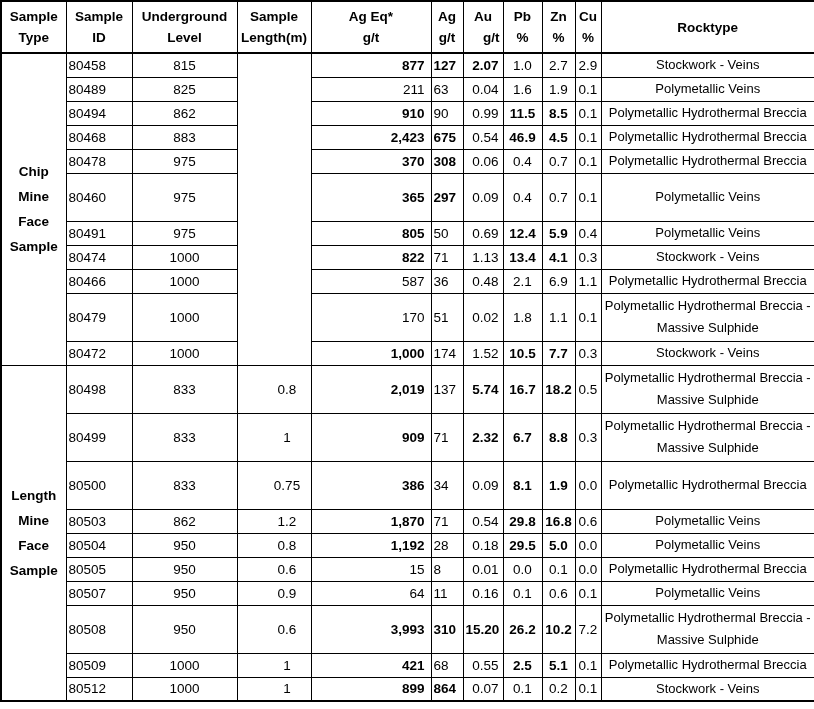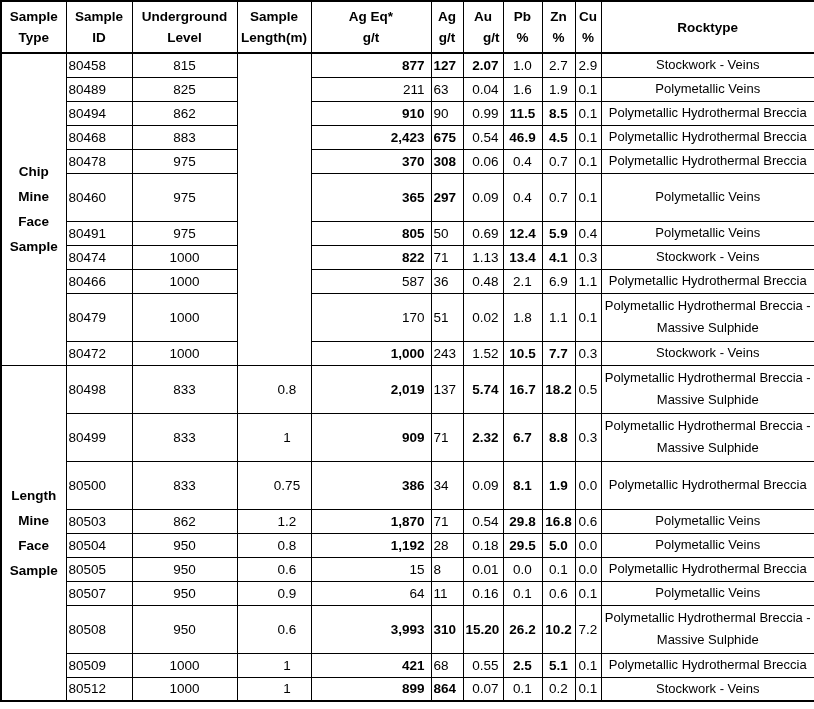--- a/index.html
+++ b/index.html
@@ -224,21 +224,21 @@
       <td class="c-cu">0.1</td>
       <td class="c-rock">
           <span class="rockline">Polymetallic Hydrothermal Breccia -</span>
           <span class="rockline">Massive Sulphide</span>
         </td>
     </tr>
     <tr>
       <td class="c-id">80472</td>
       <td class="c-level">1000</td>
       <td class="c-ageq b">1,000</td>
-      <td class="c-ag">243</td>
+      <td class="c-ag">174</td>
       <td class="c-au">1.52</td>
       <td class="c-pb b">10.5</td>
       <td class="c-zn b">7.7</td>
       <td class="c-cu">0.3</td>
       <td class="c-rock">
           <span class="rockline">Stockwork - Veins</span>
         </td>
     </tr>
 
     <tr class="tall">

